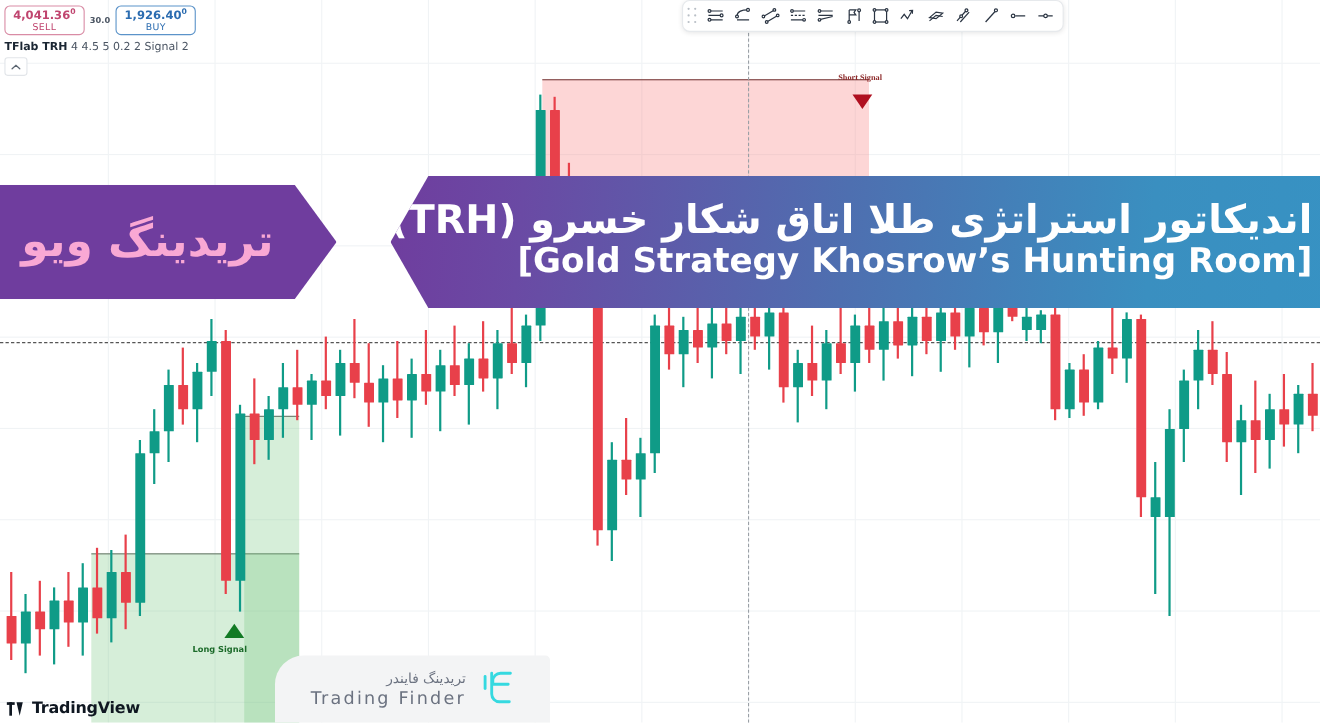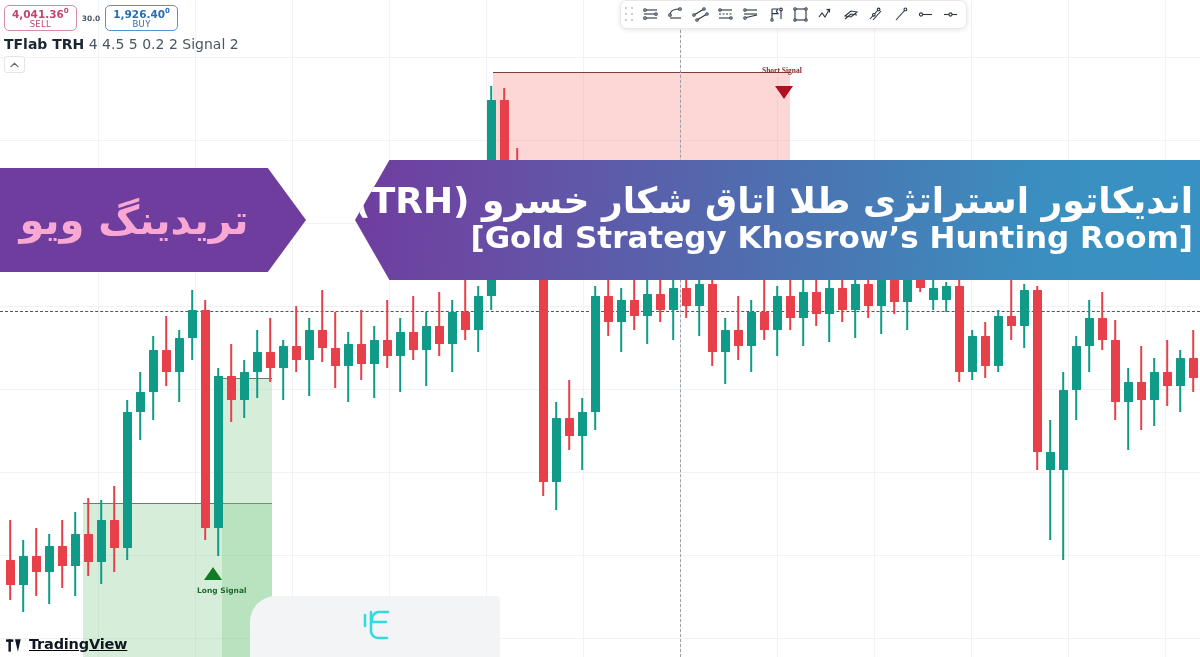--- a/index.html
+++ b/index.html
@@ -64,21 +64,21 @@
     border:1px solid; border-radius:5px; padding:2px 7px 2px; text-align:center;
     background:#fff; line-height:1.05;
   }
   .pbox .v{ font-size:10.5px; font-weight:700; }
   .pbox .v sup{ font-size:7px; }
   .pbox .t{ font-size:8.5px; letter-spacing:.3px; }
   .pbox.sell{ border-color:#d98ca5; } .pbox.sell .v,.pbox.sell .t{ color:#c0456f; }
   .pbox.buy{ border-color:#5b93c9; } .pbox.buy .v,.pbox.buy .t{ color:#2b6cb0; }
   .spread{ font-size:7.5px; color:#4b5563; font-weight:600; }
 
-  .ind-row{ margin-top:5px; font-size:14px; color:#4b5563; }
+  .ind-row{ margin-top:5px; font-size:10px; color:#4b5563; }
   .ind-row b{ color:#1b2633; font-weight:700; }
   .collapse-btn{
     margin-top:4px; width:21px;height:17px; border:1px solid #e2e5e9; border-radius:3px;
     background:#fff; display:flex;align-items:center;justify-content:center;
     color:#5b6571; font-size:9px;
   }
 
   
   #draw-toolbar{
     position:absolute; left:620px; top:0; z-index:30;
@@ -124,21 +124,21 @@
     display:flex; align-items:center; justify-content:center; gap:10px;
   }
   #watermark .wm-text{ text-align:right; }
   #watermark .fa{ font-size:12.5px; color:#6b7280; direction:rtl; letter-spacing:.5px; }
   #watermark .en{ font-size:16px; color:#6b7280; letter-spacing:2px; margin-top:1px; }
   #watermark .logo{ width:34px;height:36px; }
 
   
   #tv-logo{
     position:absolute; left:6px; bottom:5px; z-index:35;
-    display:flex; align-items:flex-end; gap:5px;text-decoration:underline;
+    display:flex; align-items:center; gap:5px;
   }
   #tv-logo .mark{ width:18px;height:13px; }
   #tv-logo .name{ font-size:14.5px; font-weight:700; color:#0f1721; letter-spacing:-.2px;}
 </style>
 </head>
 <body>
 
 <div id="chart-area">
   <div id="grid">
       <div class="gl-v" style="left: 98px;"></div>
@@ -538,21 +538,21 @@
       </div>
       <div class="candle dn" style="left: 1188.5px; top: 330px; width: 9px; height: 62px;">
         <div class="wick" style="top: 0px; height: 100%;"></div>
         <div class="body" style="top: 28px; height: 20px;"></div>
       </div>
     </div>
 
   <div class="signal-label short" id="short-lab" style="left: 762px; top: 66px;">Short Signal</div>
   <div class="signal-marker short-tri" id="short-tri" style="left: 775px; top: 86px;"></div>
   <div class="signal-marker long-tri" id="long-tri" style="left: 204px; top: 567px;"></div>
-  <div class="signal-label long" id="long-lab" style="left: 197px; top: 586px;">Long Signal</div>
+  <div class="signal-label long" id="long-lab" style="left: 175px; top: 586px;">Long Signal</div>
 </div>
 
 <div id="legend">
 
 
   <div class="price-row">
     <div class="pbox sell">
       <div class="v"><span>4,041.36</span><sup>0</sup></div>
       <div class="t">SELL</div>
     </div>
@@ -704,20 +704,24 @@
 <div id="tv-badge">
   <div class="txt">تریدینگ ویو</div>
 </div>
 
 <div id="title-banner">
   <div class="l1">اندیکاتور استراتژی طلا اتاق شکار خسرو (TRH)</div>
   <div class="l2">[Gold Strategy Khosrow’s Hunting Room]</div>
 </div>
 
 <div id="watermark">
+  <div class="wm-text">
+    <div class="fa">تریدینگ فایندر</div>
+    <div class="en">Trading Finder</div>
+  </div>
   <svg class="logo" viewBox="0 0 34 36" fill="none" stroke="#35d9e0" stroke-width="2.6" stroke-linecap="round" stroke-linejoin="round">
     <path d="M7 6 V17"></path>
     <path d="M13 3 V22 a7 7 0 0 0 7 7 h9"></path>
     <path d="M30 3 h-9 a7 7 0 0 0 -7 7 v3 h14"></path>
   </svg>
 </div>
 
 <div id="tv-logo">
   <svg class="mark" viewBox="0 0 22 15">
     <rect x="0" y="0" width="9" height="3" fill="#0f1721"></rect>

